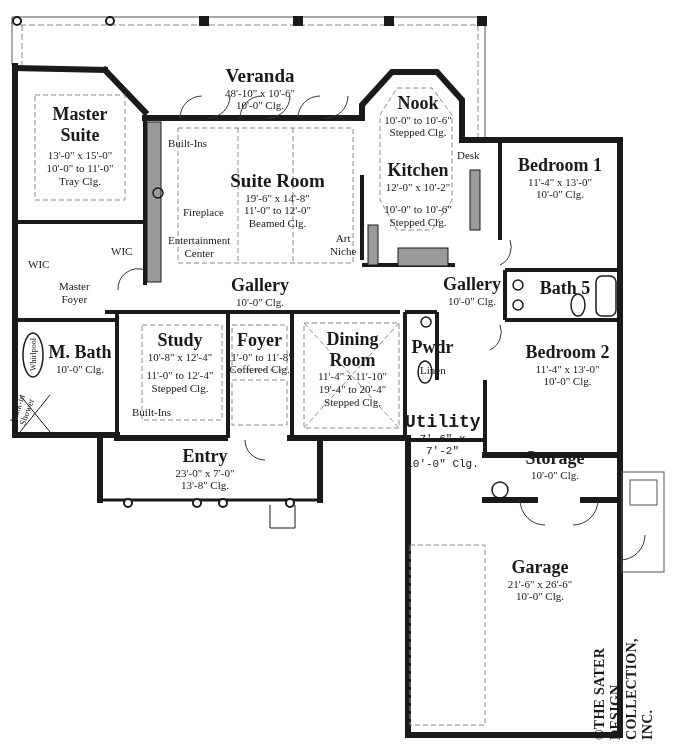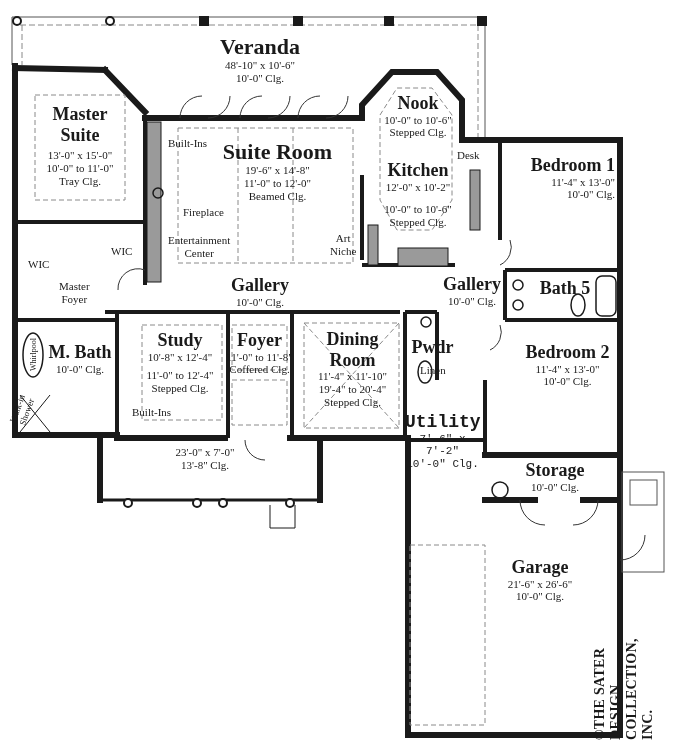--- a/index.html
+++ b/index.html
@@ -2,21 +2,21 @@
 <html><head>
 <meta charset="utf-8">
 <style>
   html, body { margin: 0; padding: 0; background: #ffffff; }
   body { width: 680px; height: 745px; position: relative; overflow: hidden;
          font-family: "Liberation Serif", "DejaVu Serif", serif; color: #1a1a1a; }
   #plan { position: absolute; left: 0; top: 0; width: 680px; height: 745px; }
   .room { position: absolute; text-align: center; line-height: 1.15; }
   .room .name { font-weight: bold; font-size: 18px; display: block; }
   .room .dim { font-size: 11px; display: block; }
-  .room.big .name { font-size: 22px; }
+  .room.big .name { font-size: 19px; margin-top: 31px; }
   .note { position: absolute; font-size: 11px; line-height: 1.15; text-align: center; }
   .copyright { position: absolute; left: 592px; top: 740px; transform-origin: 0 0;
                transform: rotate(-90deg); font-size: 14px; font-weight: bold;
                line-height: 1.15; text-align: left; letter-spacing: 0.3px; }
   .whirl { position: absolute; font-size: 8px; transform: rotate(-90deg); }
 </style>
 </head>
 <body>
 
 <svg id="plan" viewBox="0 0 680 745" xmlns="http://www.w3.org/2000/svg">
@@ -182,21 +182,21 @@
   <span class="dim">Stepped Clg.</span>
 </div>
 
 <div class="room" style="left:378px; top:160px; width:80px;">
   <span class="name">Kitchen</span>
   <span class="dim">12'-0" x 10'-2"</span>
   <span class="dim" style="margin-top:10px;">10'-0" to 10'-6"</span>
   <span class="dim">Stepped Clg.</span>
 </div>
 
-<div class="room" style="left:505px; top:155px; width:110px;text-align:right;">
+<div class="room" style="left:505px; top:155px; width:110px;">
   <span class="name">Bedroom 1</span>
   <span class="dim">11'-4" x 13'-0"</span>
   <span class="dim">10'-0" Clg.</span>
 </div>
 
 <div class="room" style="left:200px; top:275px; width:120px;">
   <span class="name">Gallery</span>
   <span class="dim">10'-0" Clg.</span>
 </div>
 
@@ -245,25 +245,26 @@
   <span class="name">Pwdr</span>
 </div>
 
 <div class="room" style="left:405px; top:412px; width:75px;font-family:Liberation Mono, monospace;">
   <span class="name">Utility</span>
   <span class="dim">7'-6" x 7'-2"</span>
   <span class="dim">10'-0" Clg.</span>
 </div>
 
 <div class="room" style="left:150px; top:446px; width:110px;">
+  <span class="name">Entry</span>
   <span class="dim">23'-0" x 7'-0"</span>
   <span class="dim">13'-8" Clg.</span>
 </div>
 
-<div class="room" style="left:510px; top:460px; width:90px;">
+<div class="room" style="left:510px; top:448px; width:90px;">
   <span class="name">Storage</span>
   <span class="dim">10'-0" Clg.</span>
 </div>
 
 <div class="room" style="left:485px; top:557px; width:110px;">
   <span class="name">Garage</span>
   <span class="dim">21'-6" x 26'-6"</span>
   <span class="dim">10'-0" Clg.</span>
 </div>
 

